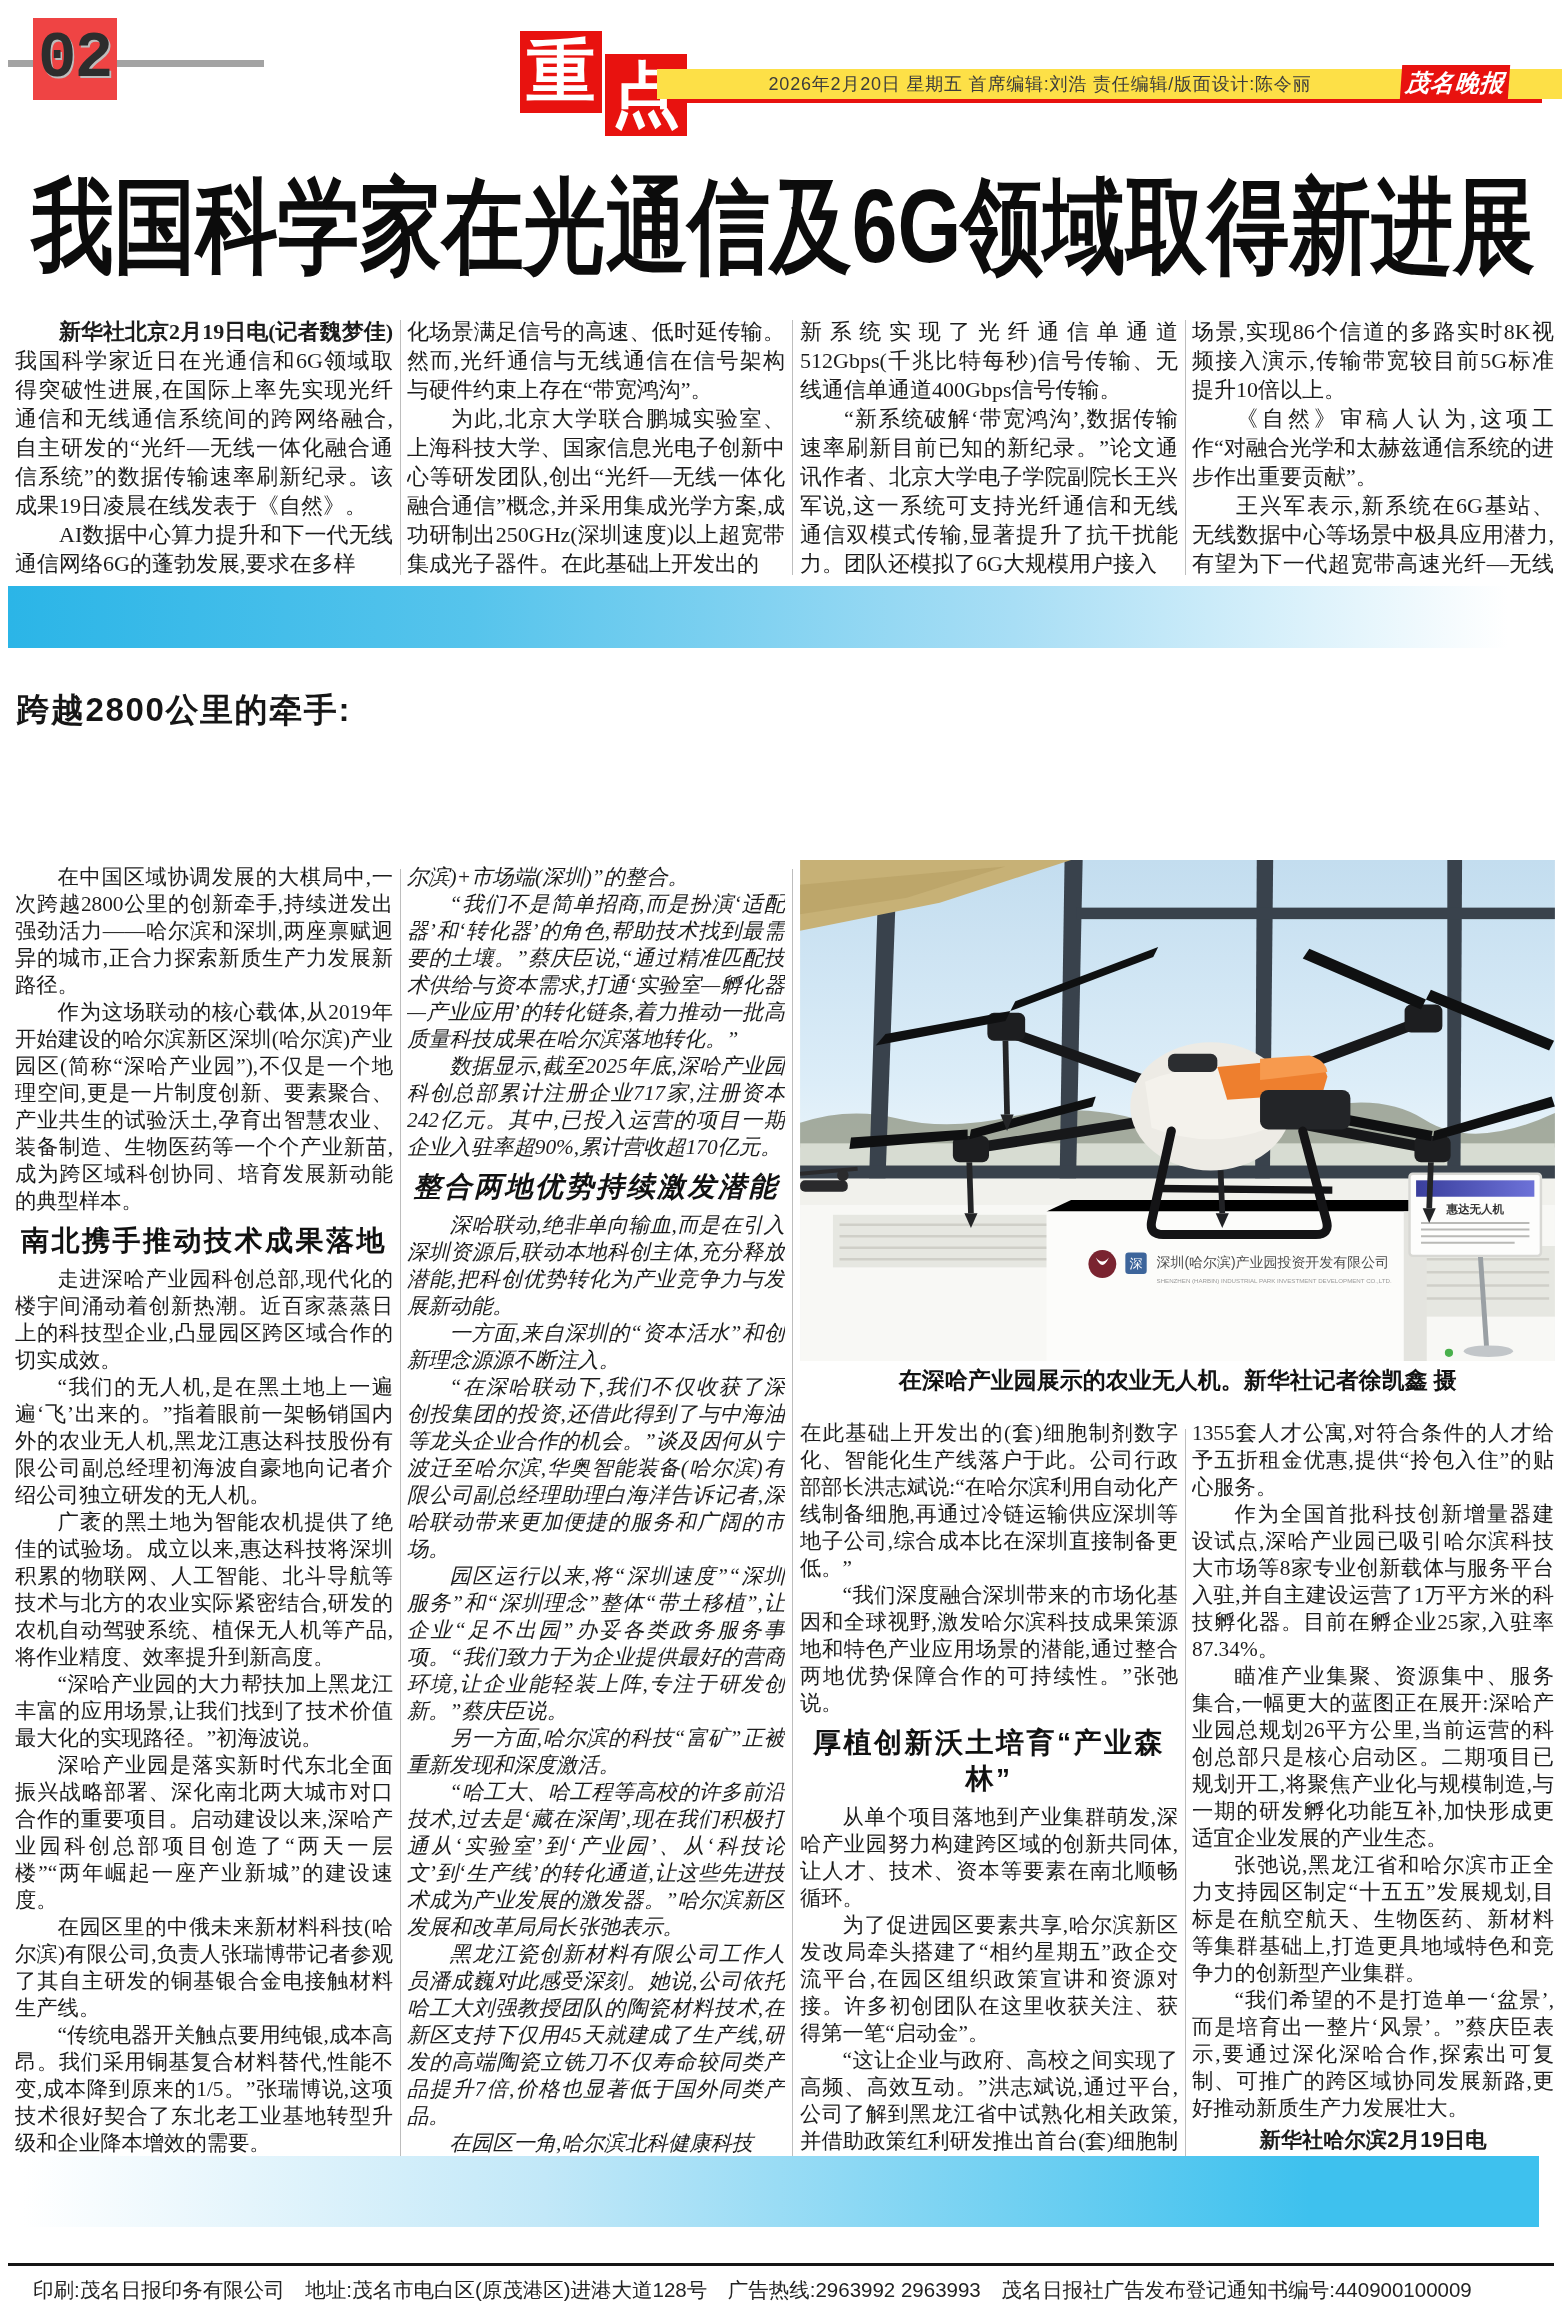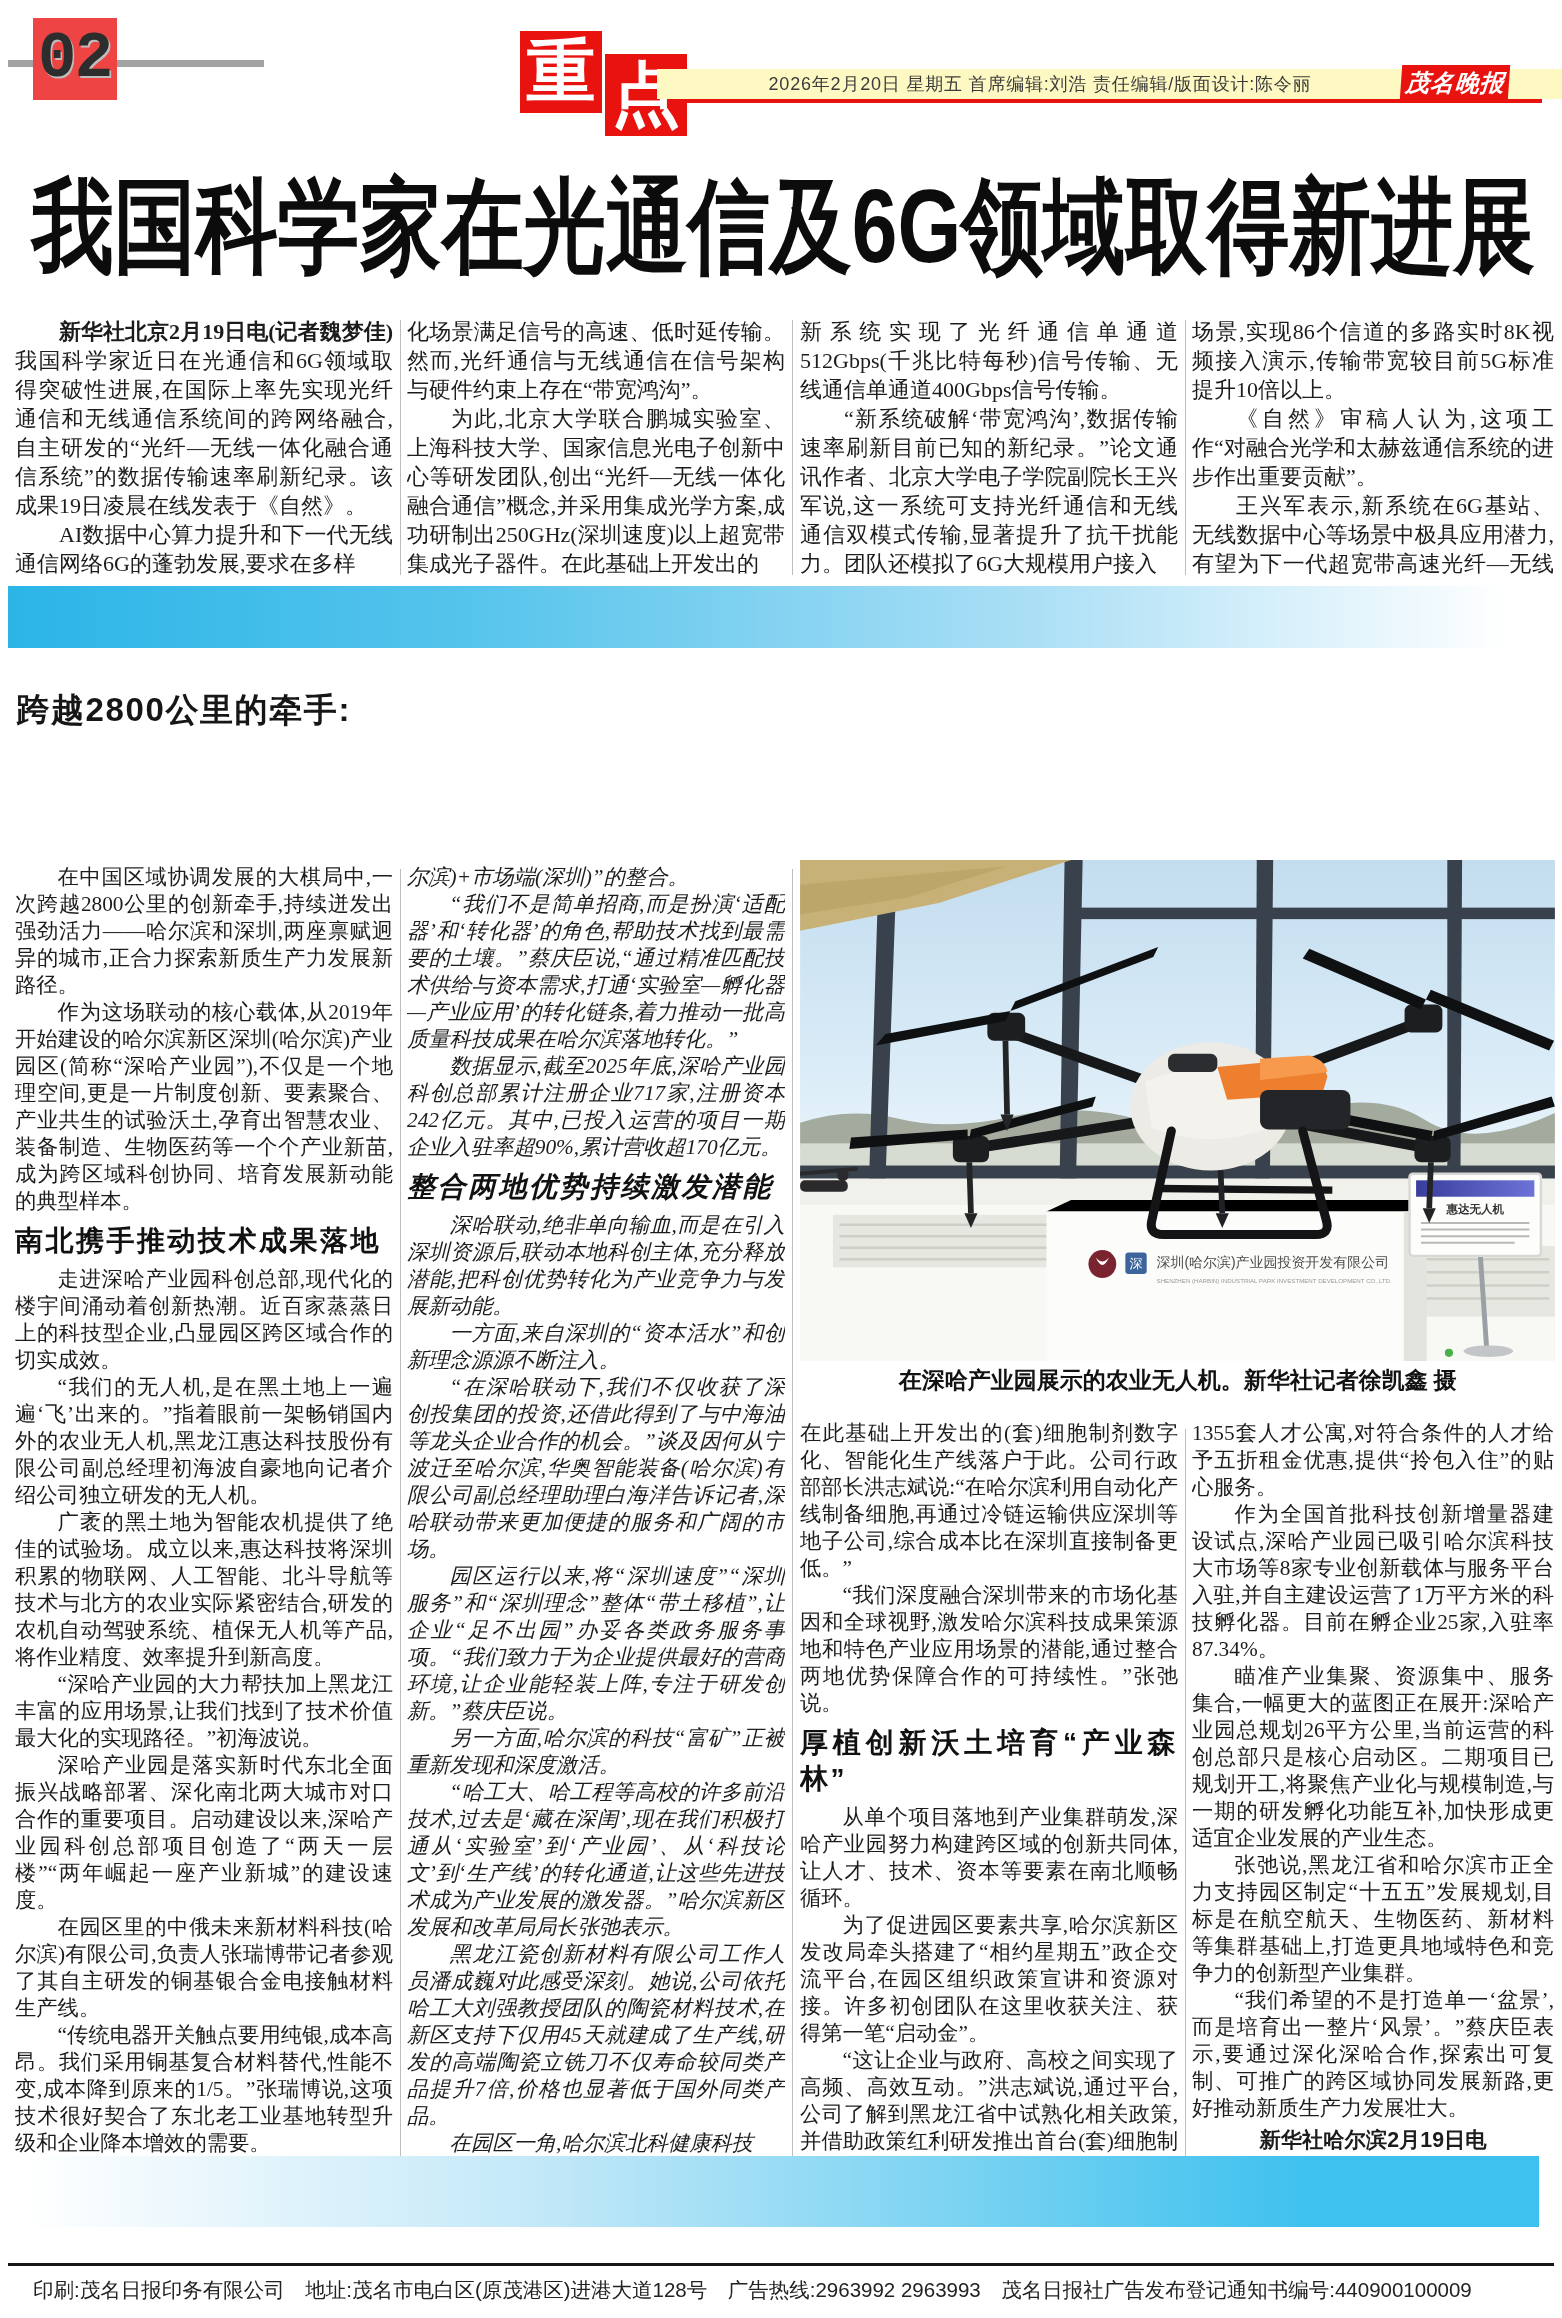--- a/index.html
+++ b/index.html
@@ -9,42 +9,42 @@
   
   .pagenum-rule{position:absolute;left:8.2px;top:60px;width:256px;height:7.4px;background:#a3a3a3;}
   .pagenum{position:absolute;left:20px;top:18px;font-family:Liberation Mono, monospace;
            font-weight:900;font-size:64px;line-height:82px;color:#2d2d2d;background:#ef4444;
            padding:0 5px;letter-spacing:-1.6px;text-shadow:1.6px 1.6px 0 #bdbdbd;margin-left:13px;}
   .badge-sq{position:absolute;width:82px;height:82px;background:#e8120f;display:flex;
             align-items:center;justify-content:center;font-family:"Liberation Sans",sans-serif;
             font-weight:900;font-size:69px;color:#ffffff;}
   #badge1{left:520px;top:31px;}
   #badge2{left:605px;top:54px;}
-  .datebar{position:absolute;left:657px;top:69px;width:906px;height:30px;background:#fef9c3;
+  .datebar{position:absolute;left:657px;top:69px;width:906px;height:30px;background:#fde047;
            display:flex;align-items:center;}
   .datebar span{flex:1;text-align:center;font-family:"Liberation Sans",sans-serif;
            font-size:18px;color:#3c3c3c;padding-right:140px;letter-spacing:0.8px;}
   .red-rule{position:absolute;left:669px;top:99px;width:873px;height:4.1px;background:#e8120f;}
   .masthead{position:absolute;left:1401px;top:65px;width:108px;height:35px;background:#e8120f;
             color:#fff;display:flex;align-items:center;justify-content:center;
             font-family:"Liberation Serif",serif;font-style:italic;font-weight:bold;
             font-size:24px;letter-spacing:0.8px;transform:skewX(-4deg);}
 
   
   .a1-headline{position:absolute;left:11.5px;top:161px;width:1544px;text-align:center;
         font-family:"Liberation Sans",sans-serif;font-weight:900;font-size:82px;
         line-height:103px;color:#0c0c0c;letter-spacing:0px;transform:scaleY(1.26);
         transform-origin:top;white-space:nowrap;}
   .col{position:absolute;overflow:hidden;text-align:justify;}
   .a1col{top:317px;height:263px;font-size:22px;line-height:29px;}
   .para{margin:0;text-indent:2em;}
   .para.noindent{text-indent:0;}
   .lead{font-weight:bold;}
   .subhead{font-family:"Liberation Sans",sans-serif;font-weight:bold;font-size:28px;
-           line-height:36px;text-indent:0;letter-spacing:2.5px;
+           line-height:36px;text-align:center;text-indent:0;letter-spacing:2.5px;
            margin:8.2px 0 6.6px;color:#111;}
   .byline{font-family:"Liberation Sans",sans-serif;font-weight:bold;text-indent:0;
           text-align:center;text-align-last:center;margin-top:5px;}
   .colrule{position:absolute;width:0.8px;background:#bdbdbd;}
 
   
   .band-top{position:absolute;left:8.2px;top:586px;width:1546px;height:62px;
             background:linear-gradient(to right,#2bb5e7 0%,#56c4ec 30%,#a8def5 65%,#ffffff 97%);}
   .band-bottom{position:absolute;left:8.2px;top:2156px;width:1531px;height:71px;
             background:linear-gradient(to right,#ffffff 1%,#c2e8f8 35%,#3ec1ee 85%,#3ec1ee 100%);}

